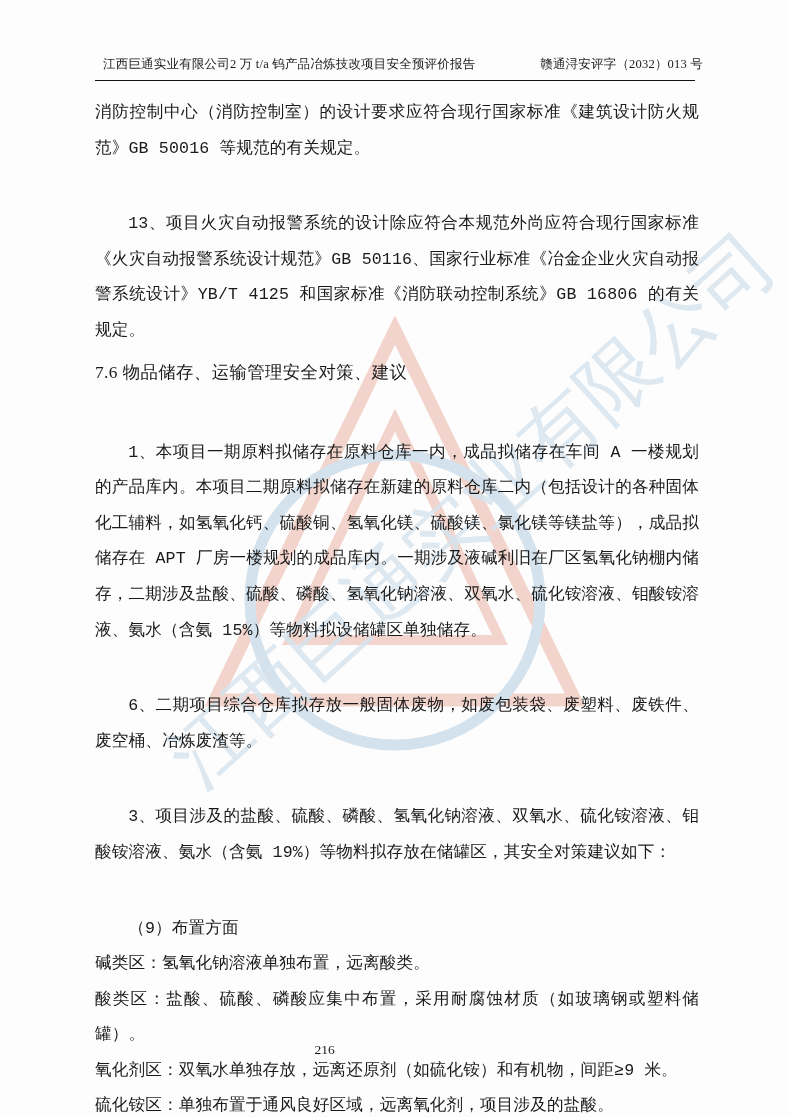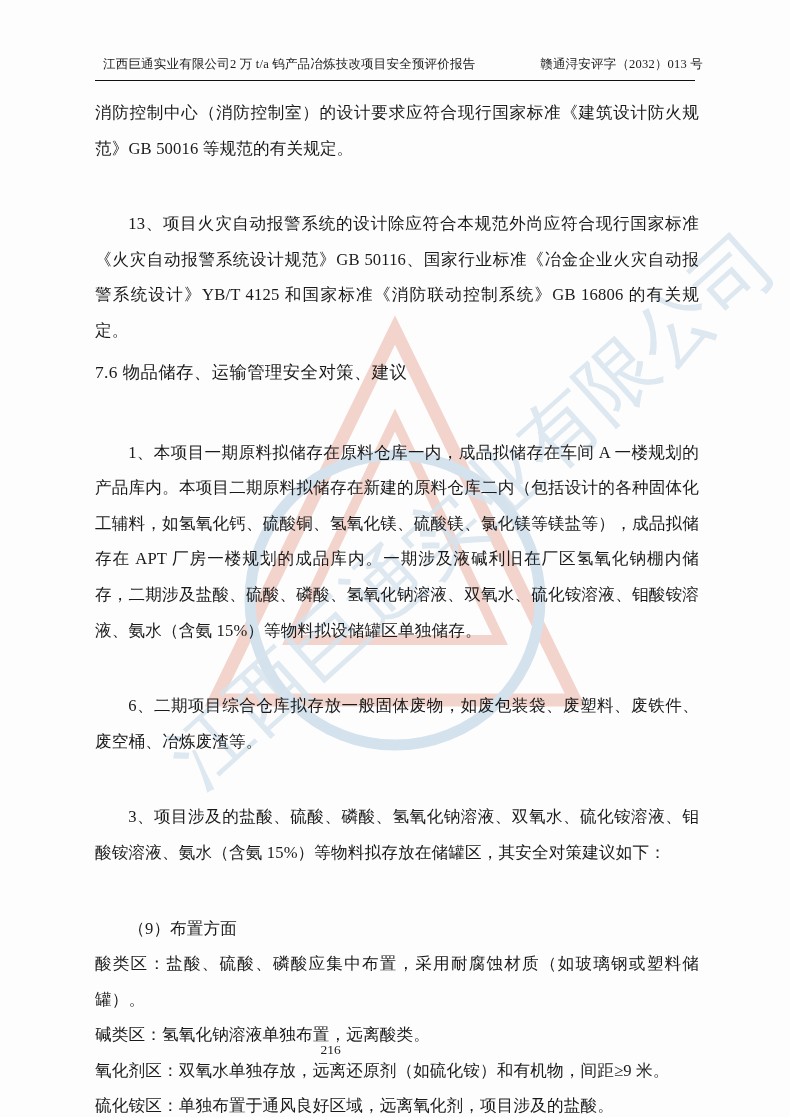--- a/index.html
+++ b/index.html
@@ -61,34 +61,35 @@
     width: 604px;
     z-index: 10;
   }
   p {
     margin: 0;
     font-size: 16.6px;
     line-height: 35.6px;
     text-align: justify;
     text-justify: inter-ideograph;
     letter-spacing: 0.15px;
+    font-family: Liberation Mono, monospace;
   }
   p.indent { text-indent: 2em; margin-top: 40px; }
   .sec-head {
     margin: 0;
     font-size: 17.4px;
     line-height: 46px;
     font-weight: normal;
     letter-spacing: 0.4px;
   }
 
   
   .footer {
     position: absolute;
-    left: 16px;
+    left: 10px;
     top: 1042px;
     width: 629px;
     text-align: center;
     font-size: 13.5px;
     z-index: 10;
   }
 </style>
 </head>
 <body>
 
@@ -111,24 +112,24 @@
     <span class="header-right">赣通浔安评字（2032）013 号</span>
   </div>
   <div class="header-rule"></div>
 
   <div class="content">
     <p>消防控制中心（消防控制室）的设计要求应符合现行国家标准《建筑设计防火规范》GB 50016 等规范的有关规定。</p>
     <p class="indent">13、项目火灾自动报警系统的设计除应符合本规范外尚应符合现行国家标准《火灾自动报警系统设计规范》GB 50116、国家行业标准《冶金企业火灾自动报警系统设计》YB/T 4125 和国家标准《消防联动控制系统》GB 16806 的有关规定。</p>
     <h2 class="sec-head">7.6 物品储存、运输管理安全对策、建议</h2>
     <p class="indent">1、本项目一期原料拟储存在原料仓库一内，成品拟储存在车间 A 一楼规划的产品库内。本项目二期原料拟储存在新建的原料仓库二内（包括设计的各种固体化工辅料，如氢氧化钙、硫酸铜、氢氧化镁、硫酸镁、氯化镁等镁盐等），成品拟储存在 APT 厂房一楼规划的成品库内。一期涉及液碱利旧在厂区氢氧化钠棚内储存，二期涉及盐酸、硫酸、磷酸、氢氧化钠溶液、双氧水、硫化铵溶液、钼酸铵溶液、氨水（含氨 15%）等物料拟设储罐区单独储存。</p>
     <p class="indent">6、二期项目综合仓库拟存放一般固体废物，如废包装袋、废塑料、废铁件、废空桶、冶炼废渣等。</p>
-    <p class="indent">3、项目涉及的盐酸、硫酸、磷酸、氢氧化钠溶液、双氧水、硫化铵溶液、钼酸铵溶液、氨水（含氨 15%）等物料拟存放在储罐区，其安全对策建议如下：</p>
+    <p class="indent">3、项目涉及的盐酸、硫酸、磷酸、氢氧化钠溶液、双氧水、硫化铵溶液、钼酸铵溶液、氨水（含氨 19%）等物料拟存放在储罐区，其安全对策建议如下：</p>
     <p class="indent">（9）布置方面</p>
+    <p>碱类区：氢氧化钠溶液单独布置，远离酸类。</p>
     <p>酸类区：盐酸、硫酸、磷酸应集中布置，采用耐腐蚀材质（如玻璃钢或塑料储罐）。</p>
-    <p>碱类区：氢氧化钠溶液单独布置，远离酸类。</p>
     <p>氧化剂区：双氧水单独存放，远离还原剂（如硫化铵）和有机物，间距≥9 米。</p>
     <p>硫化铵区：单独布置于通风良好区域，远离氧化剂，项目涉及的盐酸。</p>
   </div>
 
   <div class="footer">
     <span>216</span>
   </div>
 
 </div>
 

